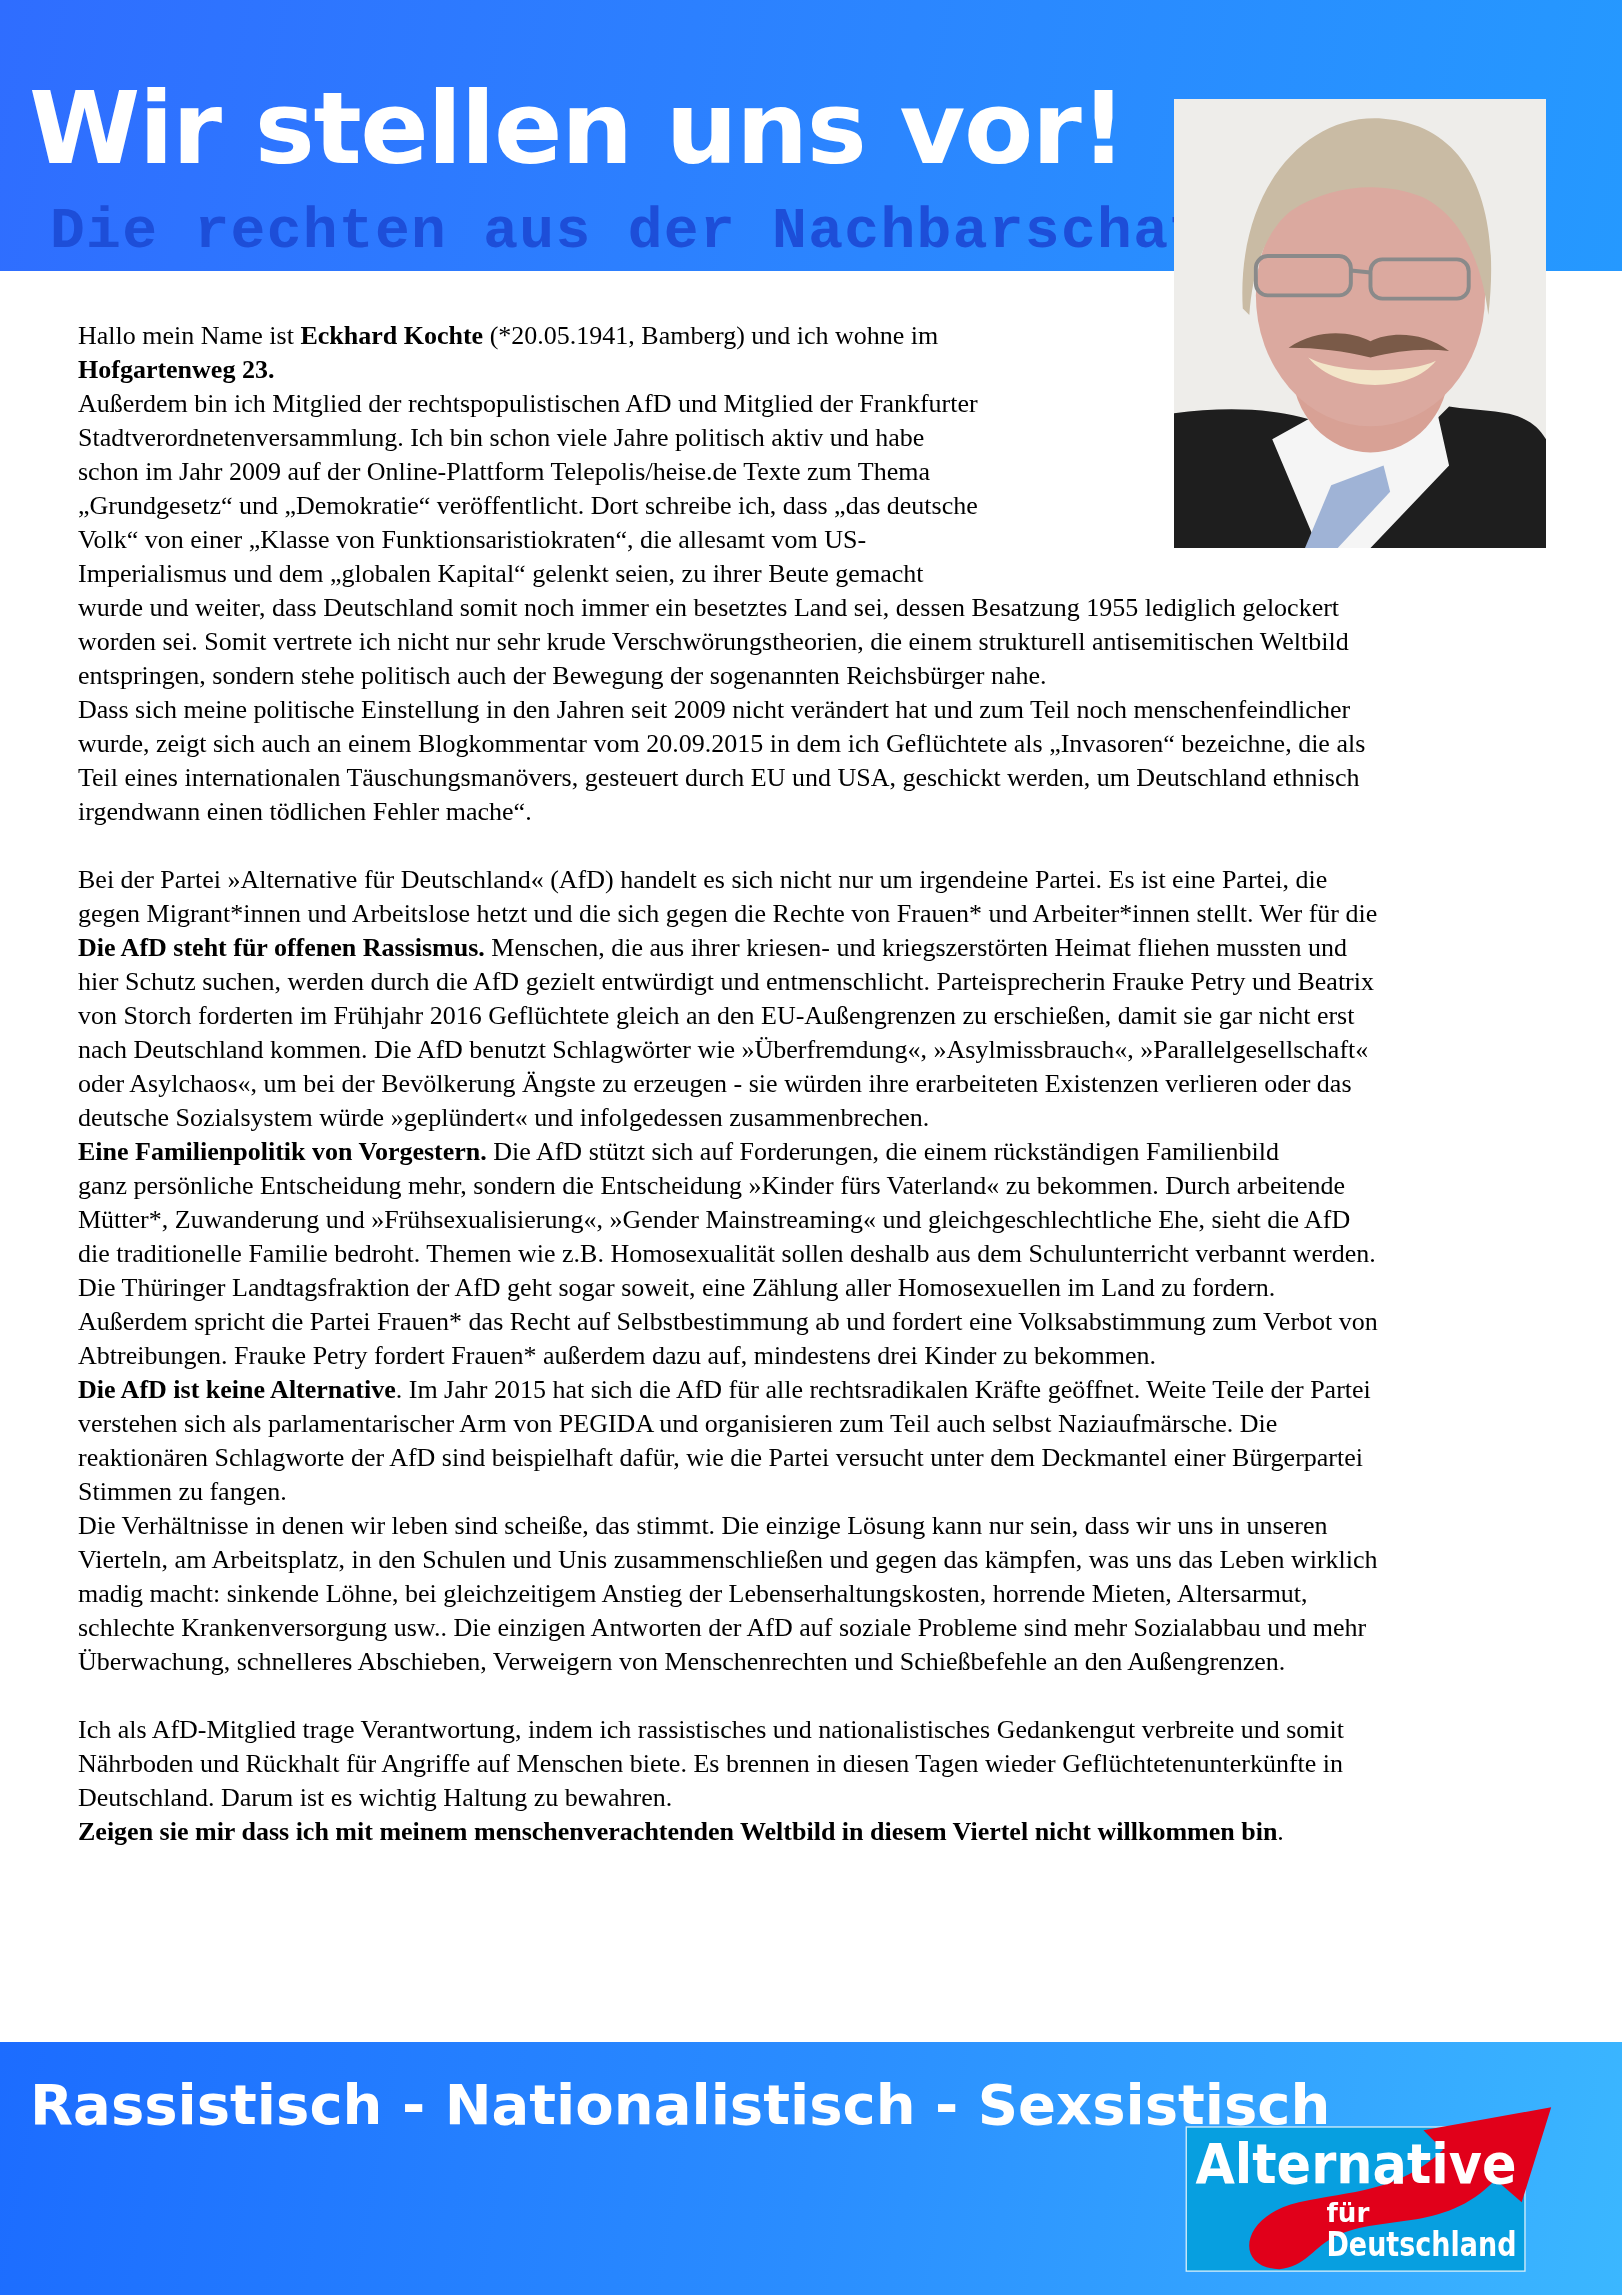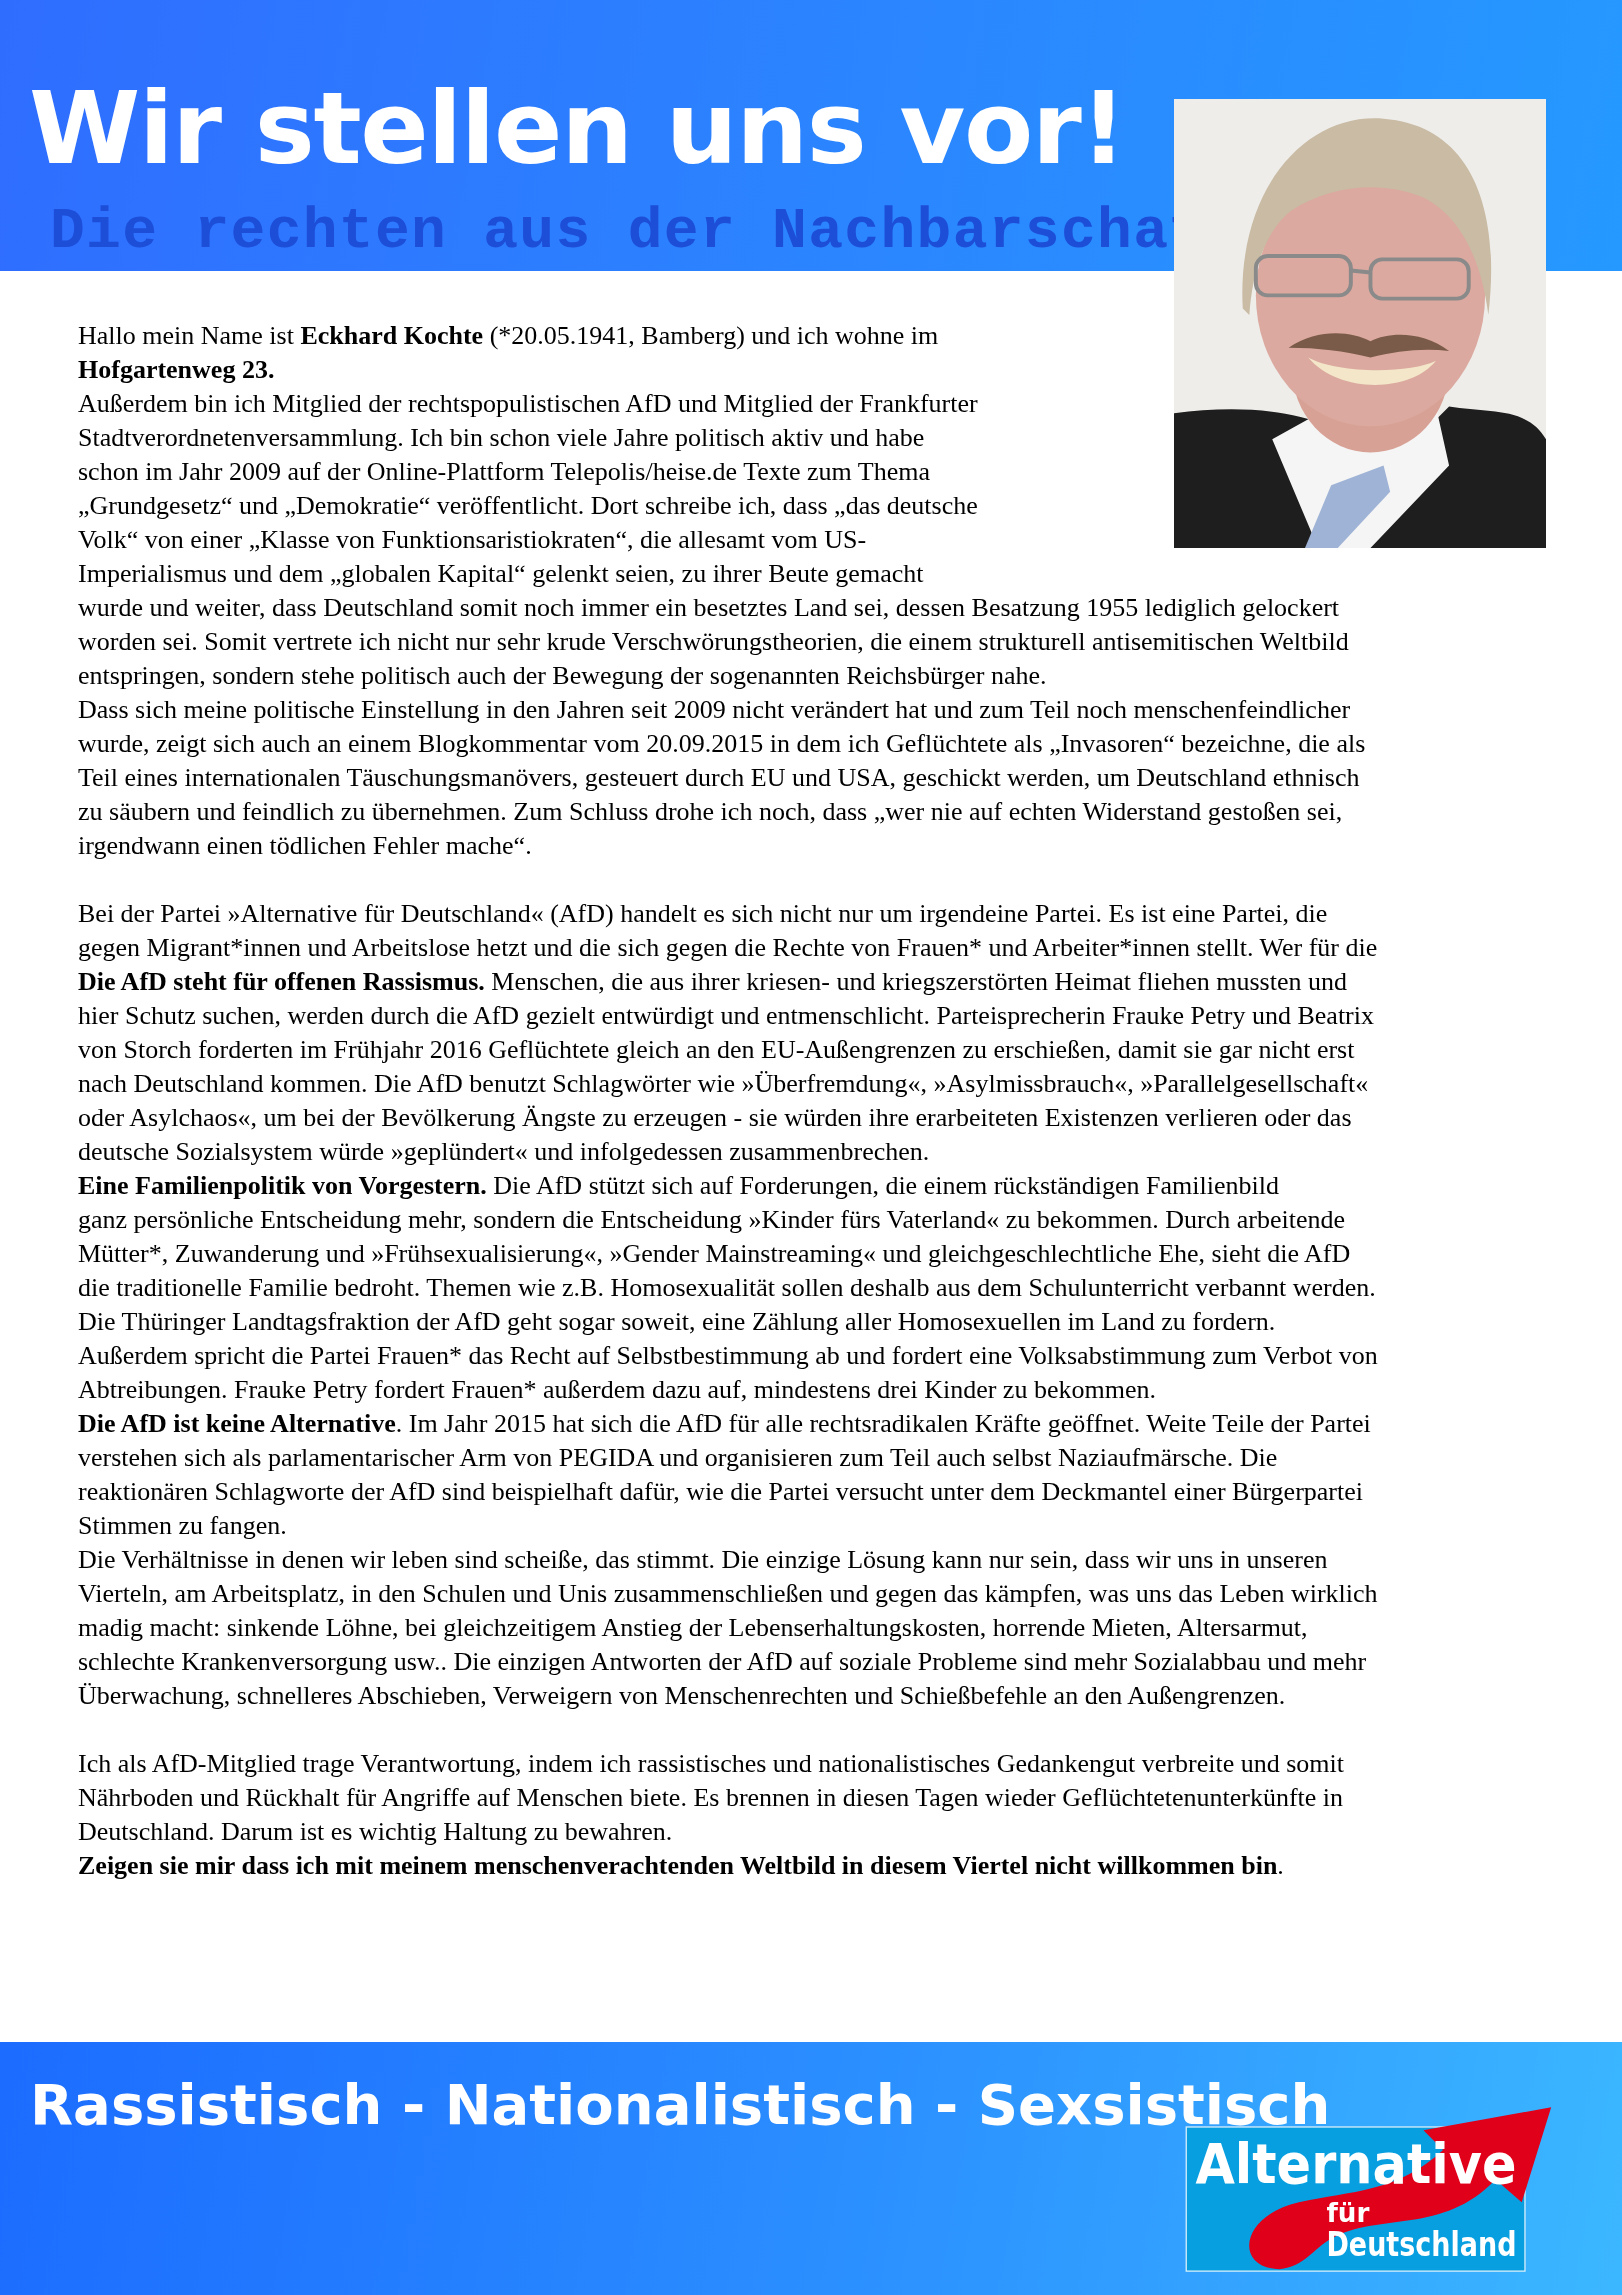--- a/index.html
+++ b/index.html
@@ -57,21 +57,20 @@
     <div class="line"><span>schon im Jahr 2009 auf der Online-Plattform Telepolis/heise.de Texte zum Thema</span></div>
     <div class="line"><span>„Grundgesetz“ und „Demokratie“ veröffentlicht. Dort schreibe ich, dass „das deutsche</span></div>
     <div class="line"><span>Volk“ von einer „Klasse von Funktionsaristiokraten“, die allesamt vom US-</span></div>
     <div class="line"><span>Imperialismus und dem „globalen Kapital“ gelenkt seien, zu ihrer Beute gemacht</span></div>
     <div class="line"><span>wurde und weiter, dass Deutschland somit noch immer ein besetztes Land sei, dessen Besatzung 1955 lediglich gelockert</span></div>
     <div class="line"><span>worden sei. Somit vertrete ich nicht nur sehr krude Verschwörungstheorien, die einem strukturell antisemitischen Weltbild</span></div>
     <div class="line"><span>entspringen, sondern stehe politisch auch der Bewegung der sogenannten Reichsbürger nahe.</span></div>
     <div class="line"><span>Dass sich meine politische Einstellung in den Jahren seit 2009 nicht verändert hat und zum Teil noch menschenfeindlicher</span></div>
     <div class="line"><span>wurde, zeigt sich auch an einem Blogkommentar vom 20.09.2015 in dem ich Geflüchtete als „Invasoren“ bezeichne, die als</span></div>
     <div class="line"><span>Teil eines internationalen Täuschungsmanövers, gesteuert durch EU und USA, geschickt werden, um Deutschland ethnisch</span></div>
-    <div class="line"><span>zu säubern und feindlich zu übernehmen. Zum Schluss drohe ich noch, dass „wer nie auf echten Widerstand gestoßen sei,</span></div>
     <div class="line"><span>irgendwann einen tödlichen Fehler mache“.</span></div>
     <div class="line"></div>
     <div class="line"><span>Bei der Partei »Alternative für Deutschland« (AfD) handelt es sich nicht nur um irgendeine Partei. Es ist eine Partei, die</span></div>
     <div class="line"><span>gegen Migrant*innen und Arbeitslose hetzt und die sich gegen die Rechte von Frauen* und Arbeiter*innen stellt. Wer für die</span></div>
     <div class="line"><b>Die AfD steht für offenen Rassismus.</b><span> Menschen, die aus ihrer kriesen- und kriegszerstörten Heimat fliehen mussten und</span></div>
     <div class="line"><span>hier Schutz suchen, werden durch die AfD gezielt entwürdigt und entmenschlicht. Parteisprecherin Frauke Petry und Beatrix</span></div>
     <div class="line"><span>von Storch forderten im Frühjahr 2016 Geflüchtete gleich an den EU-Außengrenzen zu erschießen, damit sie gar nicht erst</span></div>
     <div class="line"><span>nach Deutschland kommen. Die AfD benutzt Schlagwörter wie »Überfremdung«, »Asylmissbrauch«, »Parallelgesellschaft«</span></div>
     <div class="line"><span>oder Asylchaos«, um bei der Bevölkerung Ängste zu erzeugen - sie würden ihre erarbeiteten Existenzen verlieren oder das</span></div>
     <div class="line"><span>deutsche Sozialsystem würde »geplündert« und infolgedessen zusammenbrechen.</span></div>

